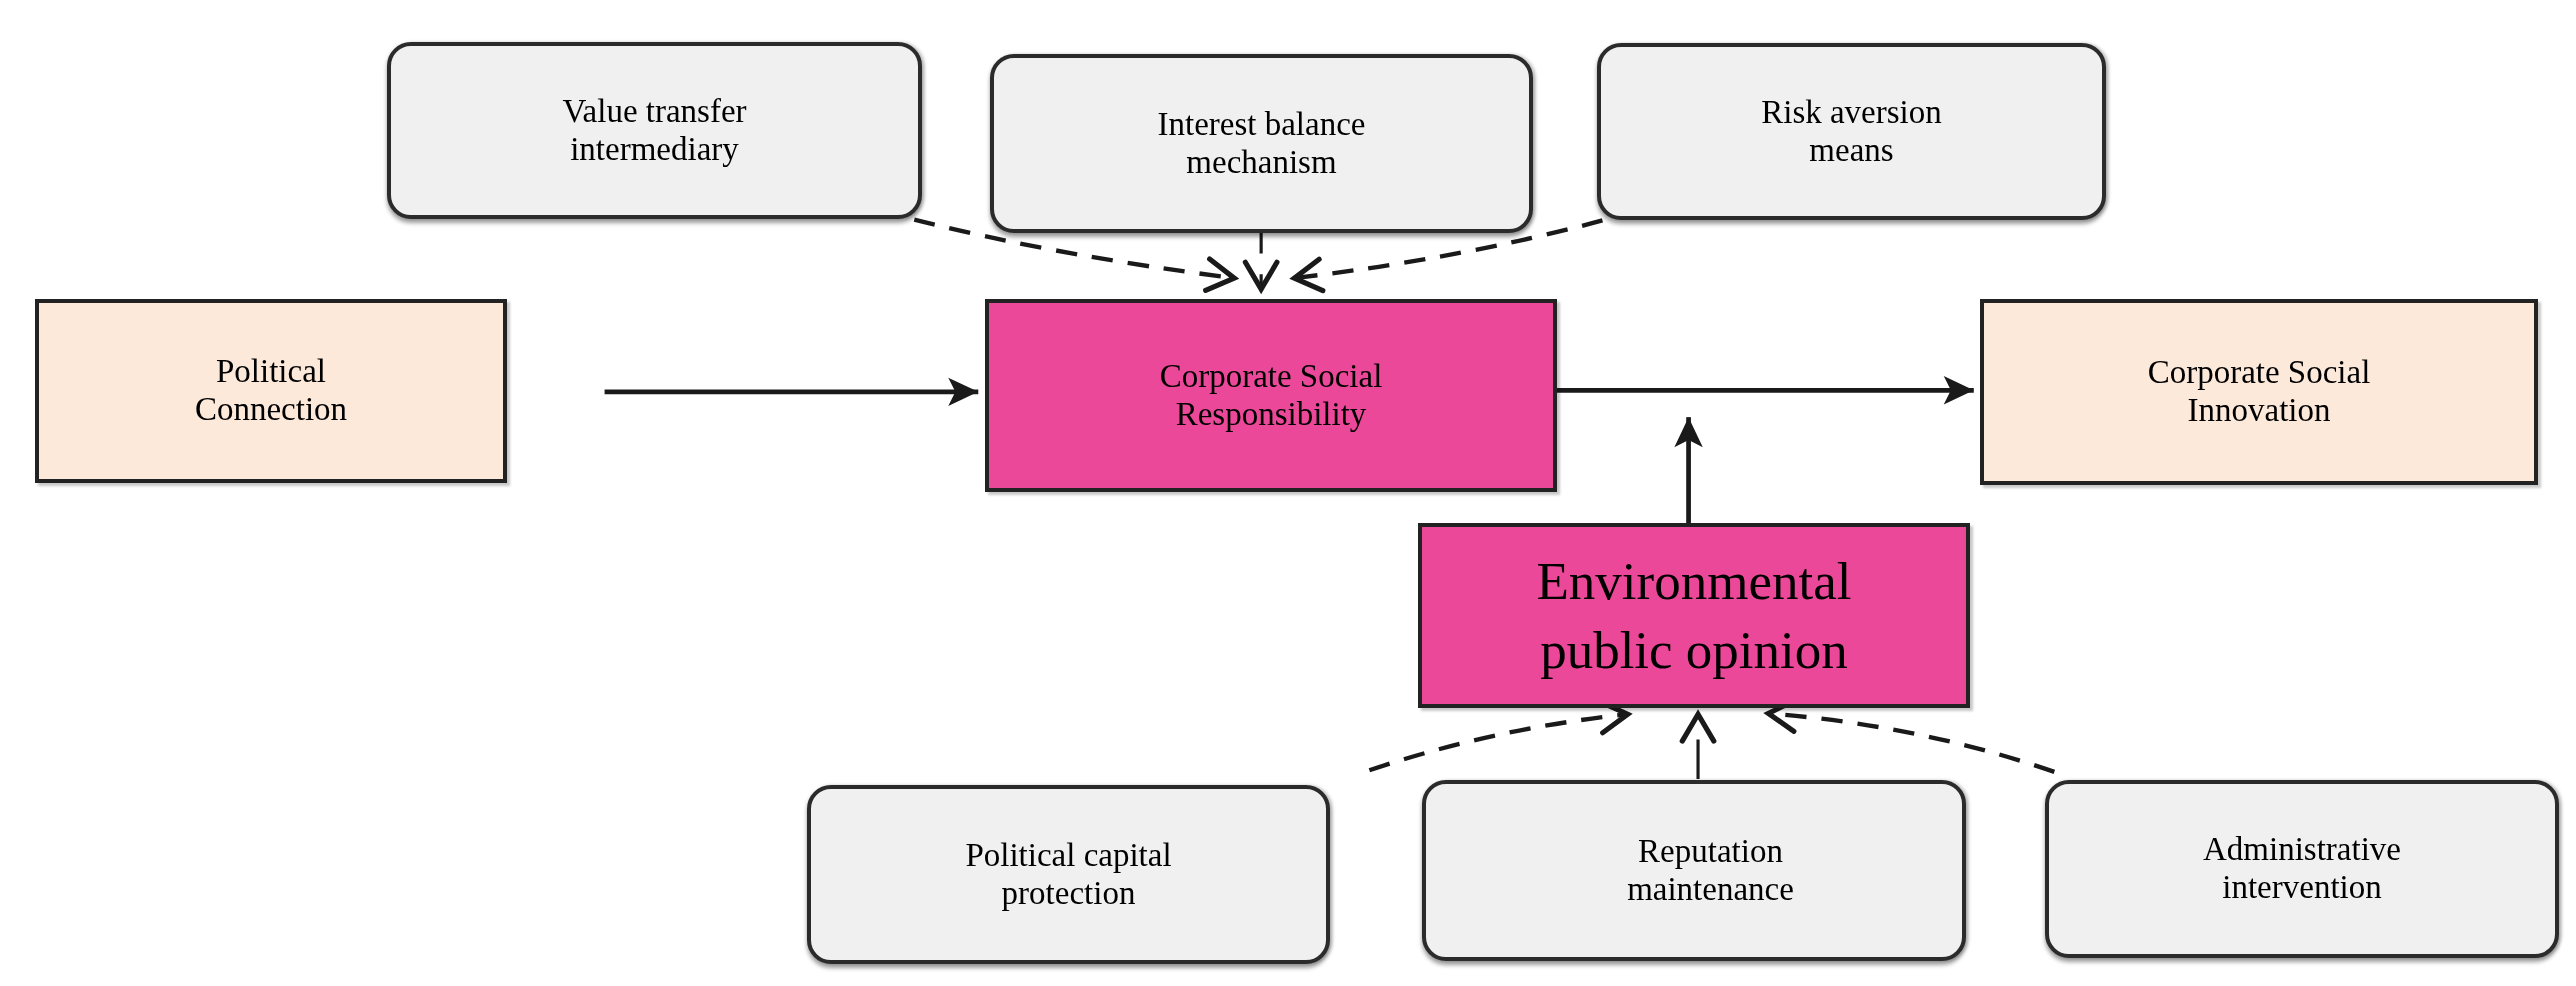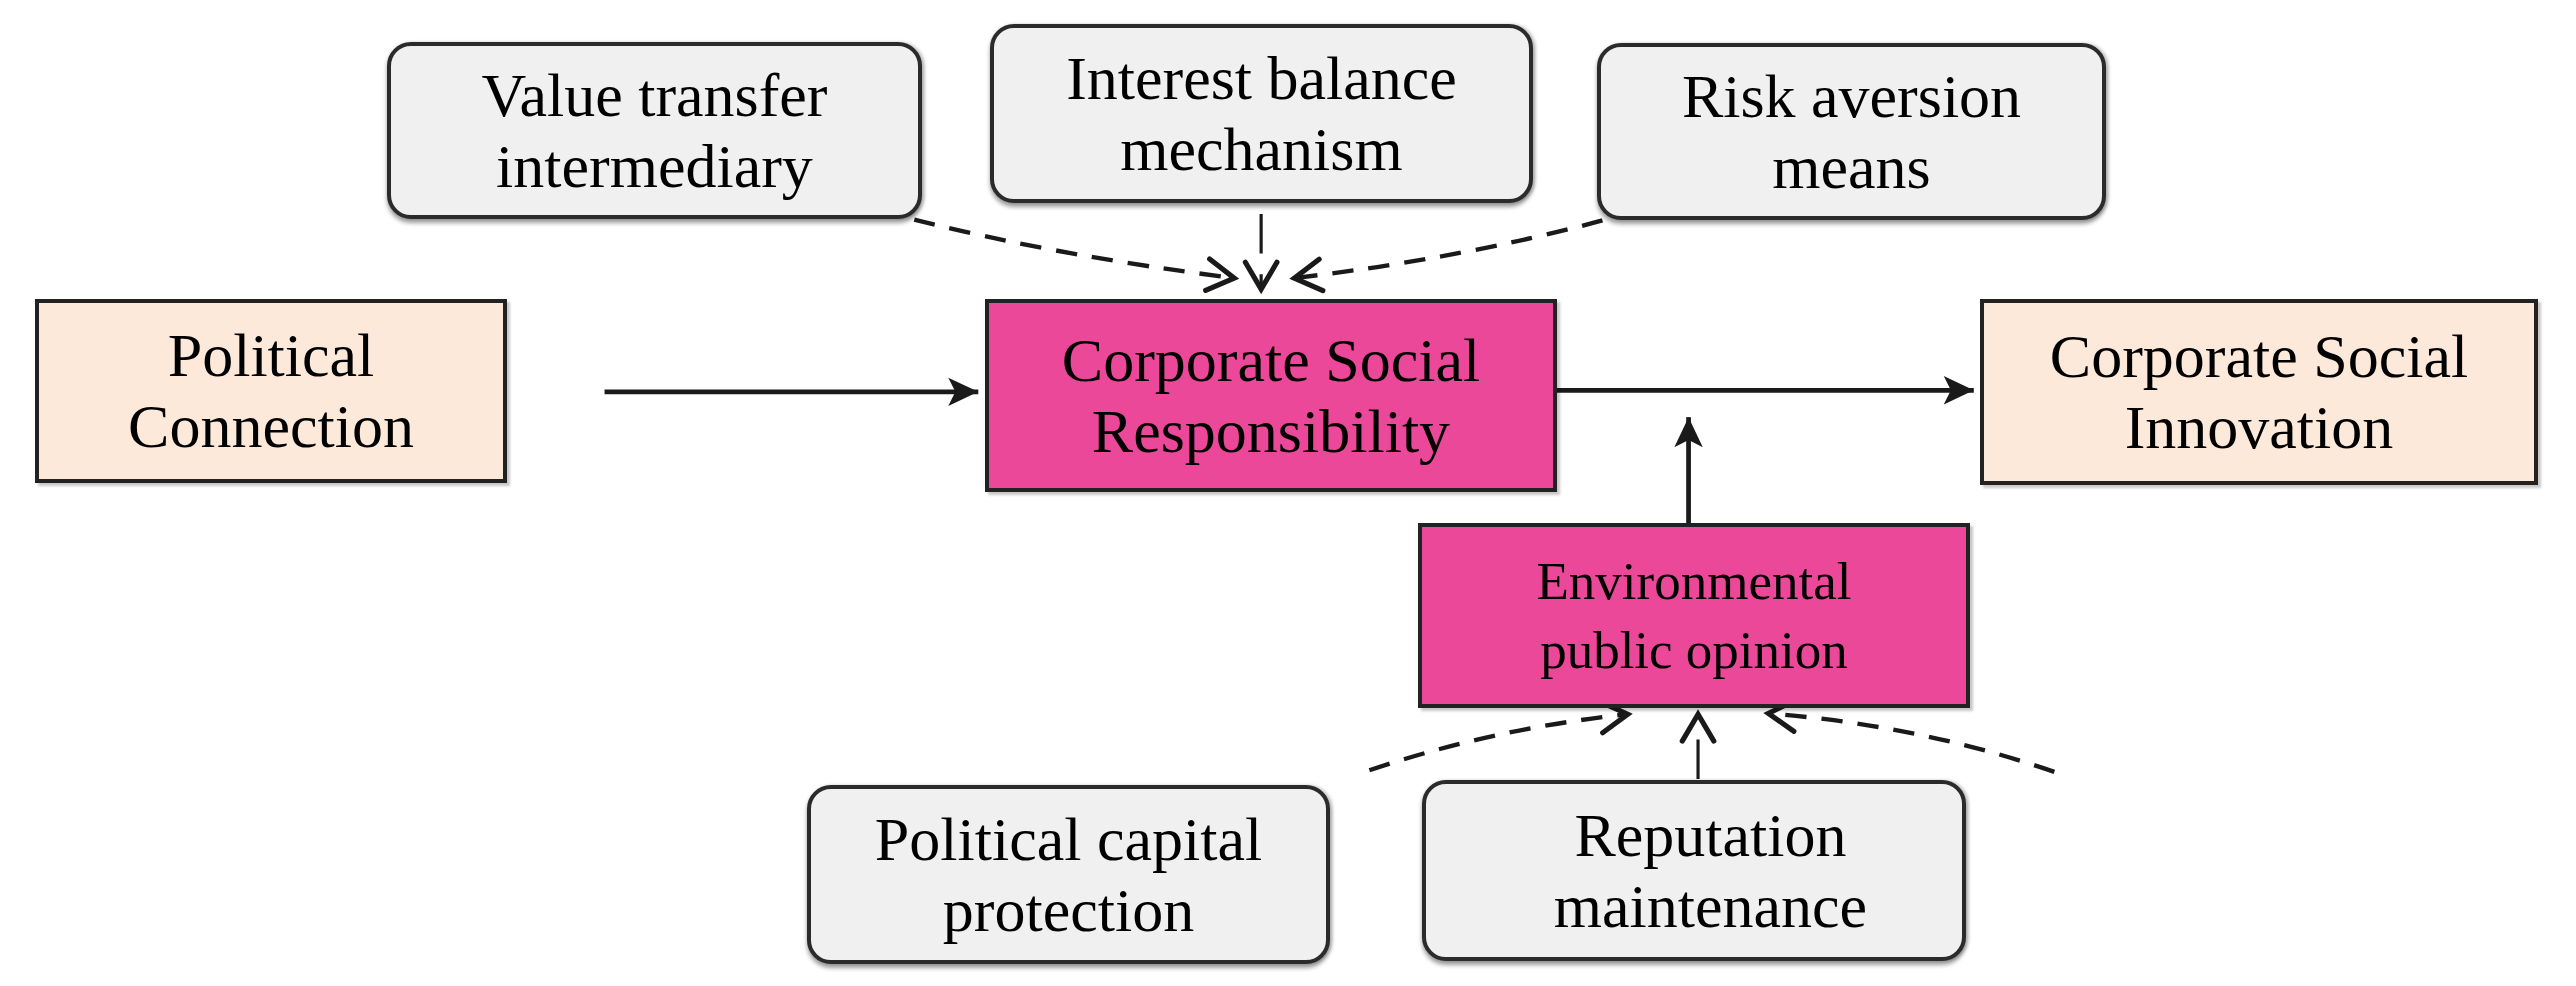--- a/index.html
+++ b/index.html
@@ -17,21 +17,21 @@
   }
   .node {
     position: absolute;
     box-sizing: border-box;
     display: flex;
     align-items: center;
     justify-content: center;
     text-align: center;
     white-space: pre-line;
     color: #000000;
-    font-size: 62px;
+    font-size: 33px;
     line-height: 1.14;
     z-index: 2;
   }
   .node.gray {
     background: #f0f0f0;
     border: 4px solid #2b2b2b;
     border-radius: 24px;
     box-shadow: 0 3.2px 4px rgba(0,0,0,0.38), 2.4px 0 3.2px rgba(0,0,0,0.18);
   }
   .node.peach {
@@ -96,21 +96,21 @@
     <path class="dashed-arrow" marker-end="url(#mBarb)" d="M2028 279 Q1850 327 1638 352"></path>
 
     <path class="dashed-arrow" marker-end="url(#mBarb)" d="M1733 975 Q1890 922 2060 904"></path>
     <path class="dashed-thin" marker-end="url(#mBarb)" d="M2149 986 L2149 904"></path>
     <path class="dashed-arrow" marker-end="url(#mBarb)" d="M2600 977 Q2430 918 2238 903"></path>
   </svg>
 
   <div class="node gray" style="left:387px; top:42px; width:535px; height:177px;">Value transfer
 intermediary</div>
 
-  <div class="node gray" style="left:990px; top:24px; width:543px; height:179px;">Interest balance
+  <div class="node gray" style="left:990px; top:54px; width:543px; height:179px;">Interest balance
 mechanism</div>
 
   <div class="node gray" style="left:1597px; top:43px; width:509px; height:177px;">Risk aversion
 means</div>
 
   <div class="node peach" style="left:35px; top:299px; width:472px; height:184px;">Political
 Connection</div>
 
   <div class="node blue" style="left:985px; top:299px; width:572px; height:193px;">Corporate Social
 Responsibility</div>
@@ -120,15 +120,17 @@
 
   <div class="node blue epo" style="left:1418px; top:523px; width:552px; height:185px;">Environmental
 public opinion</div>
 
   <div class="node gray" style="left:807px; top:775px; width:523px; height:179px;margin-top:10px;">Political capital
 protection</div>
 
   <div class="node gray" style="left:1422px; top:780px; width:544px; height:181px;padding-left:33px;">Reputation
 maintenance</div>
 
+  <div class="node gray" style="left:2045px; top:780px; width:514px; height:178px;">Administrative
+intervention</div>
 
 </div>
 
 
 </body></html>

